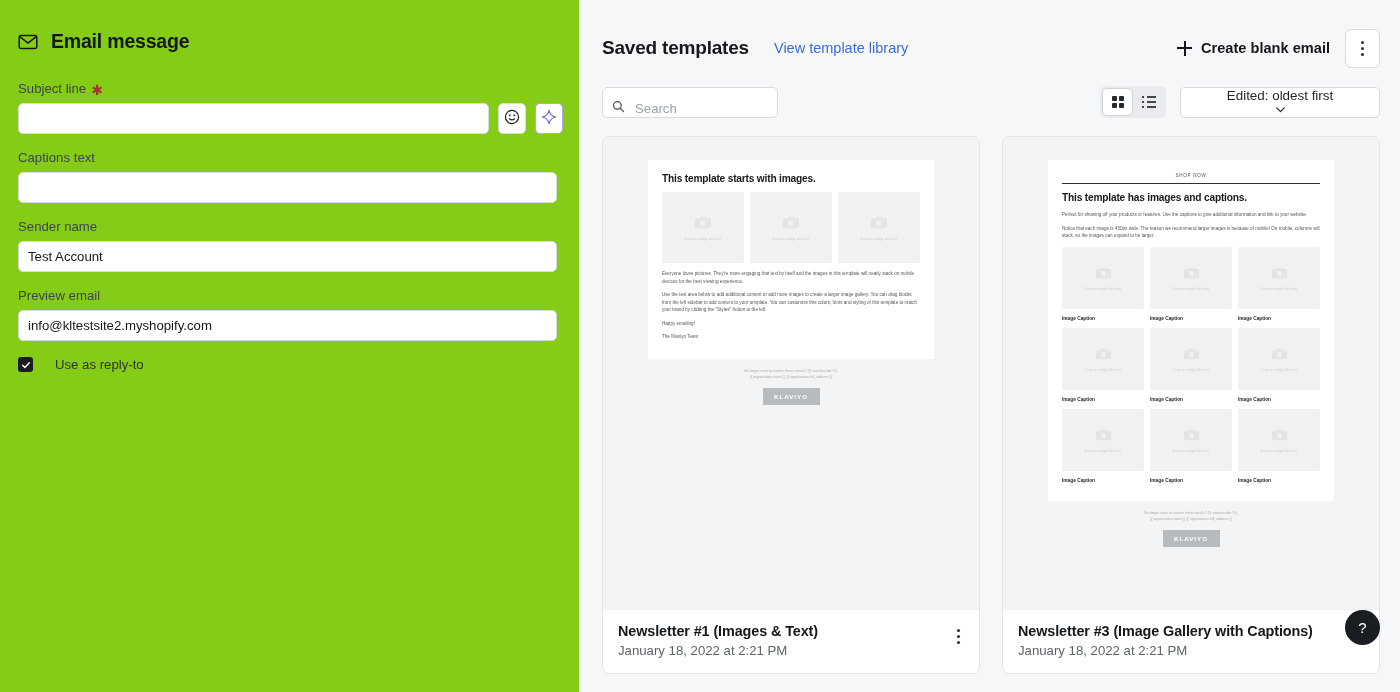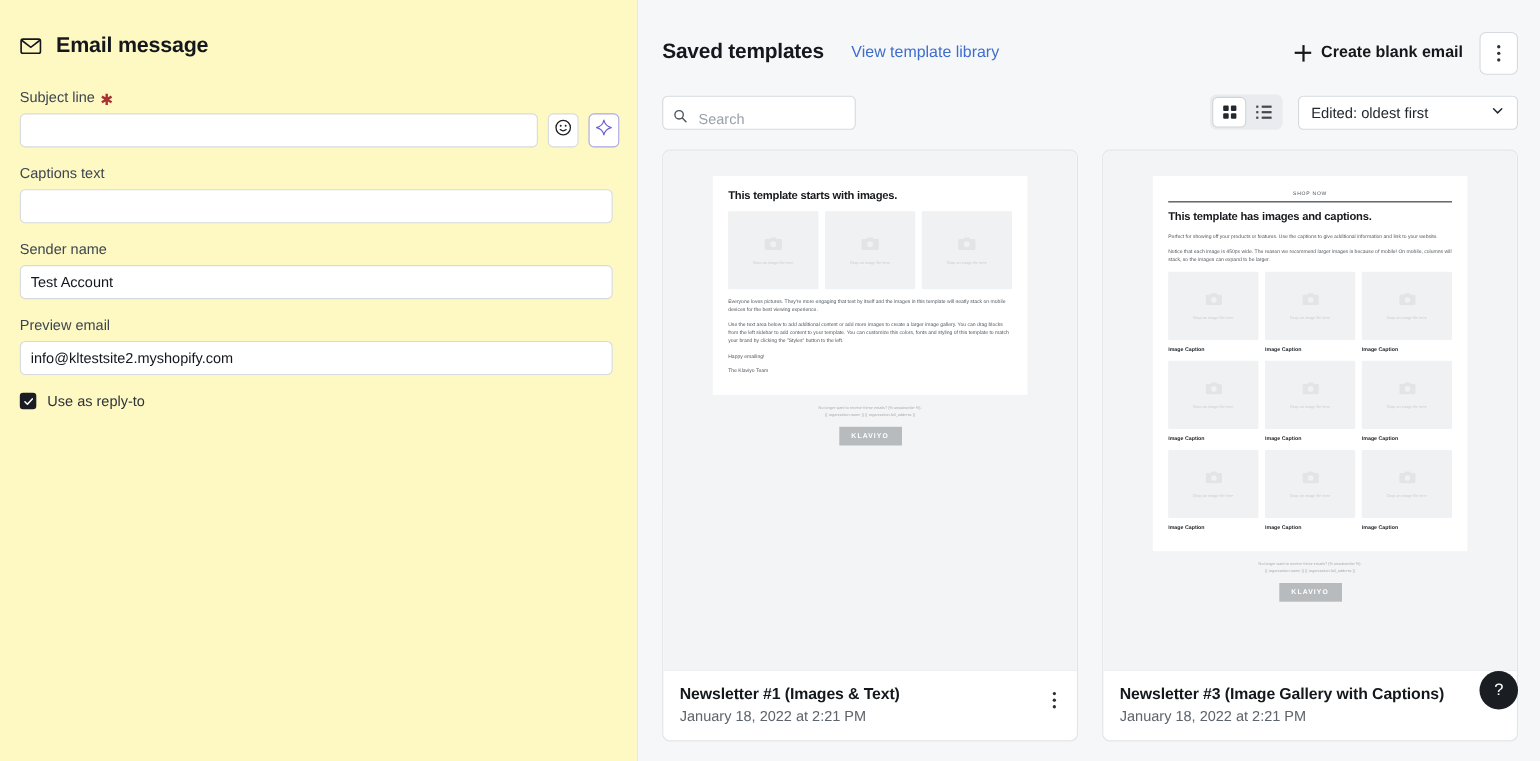--- a/index.html
+++ b/index.html
@@ -8,21 +8,21 @@
     width: 1400px; height: 692px;
     font-family: "Liberation Sans", sans-serif;
     background: #ffffff;
     color: #1f1f1f;
     overflow: hidden;
   }
   .app { display: flex; width: 1400px; height: 692px; }
 
   
   .left-panel {
-    width: 580px; height: 692px; background: #fef9c3;
+    width: 580px; height: 692px; background: #84cc16;
     padding: 30px 22px 0 18px;
     border-right: 1px solid #e6e9ec;
     position: relative;
   }
   .panel-heading { display: flex; align-items: center; gap: 13px; margin-bottom: 28px; }
   .panel-heading .title { font-size: 19.5px; font-weight: bold; letter-spacing: -0.2px; color: #14181c; }
   .env-icon { width: 20px; height: 20px; display: block; }
 
   .field-group { margin-bottom: 16px; }
   .field-label { font-size: 13.2px; color: #3d4550; margin-bottom: 7px; display: flex; align-items: center; gap: 5px; }
@@ -35,21 +35,21 @@
     width: 100%; outline: none;
   }
   .text-input.wide-short { width: 471px; flex: 0 0 471px; }
   .icon-btn {
     width: 28px; height: 31px; flex: 0 0 28px;
     border: 1px solid #d6dade; border-radius: 5px; background: #fff;
     display: flex; align-items: center; justify-content: center; cursor: pointer;
   }
   .icon-btn.ai { border-color: #aba6e8; }
 
-  .checkbox-row { display: flex; align-items: center; gap: 10px; margin-top: 2px; text-align: center; }
+  .checkbox-row { display: flex; align-items: center; gap: 22px; margin-top: 2px; text-align: center; }
   .cb {
     width: 15px; height: 15px; border-radius: 3px; background: #1a1d21;
     display: flex; align-items: center; justify-content: center; cursor: pointer;
   }
   .cb svg { display: block; }
   .cb-label { font-size: 13.2px; color: #2c3238; }
 
   
   .right-panel {
     width: 820px; height: 692px; background: #f6f7f8;
@@ -96,21 +96,21 @@
   .vt-btn.active { background: #fff; border-color: #d0d5da; }
   .grid-glyph { display: grid; grid-template-columns: 5px 5px; grid-template-rows: 5px 5px; gap: 2px; }
   .grid-glyph i { background: #23282d; display: block; border-radius: 1px; }
   .list-glyph { display: flex; flex-direction: column; gap: 2.5px; }
   .list-glyph span { display: flex; align-items: center; gap: 2.5px; }
   .list-glyph span i { width: 2.5px; height: 2.5px; background: #41474d; display: block; }
   .list-glyph span b { width: 9px; height: 2px; background: #41474d; display: block; }
   .sort-select {
     width: 200px; height: 31px; background: #fff; border: 1px solid #d6dade;
     border-radius: 5px; display: flex; align-items: center; padding: 0 11px;
-    cursor: pointer; font-size: 13.4px; color: #23282d;
+    cursor: pointer; font-size: 13.4px; color: #23282d; flex-direction: column;
   }
   .sort-select .spacer { flex: 1; }
 
   
   .cards { display: flex; gap: 22px; margin-top: 18px; border-radius: 28px; }
   .card {
     width: 378px; background: #fff; border: 1px solid #e2e5e8;
     border-radius: 7px; overflow: hidden; display: flex; flex-direction: column;
   }
   .thumb {

